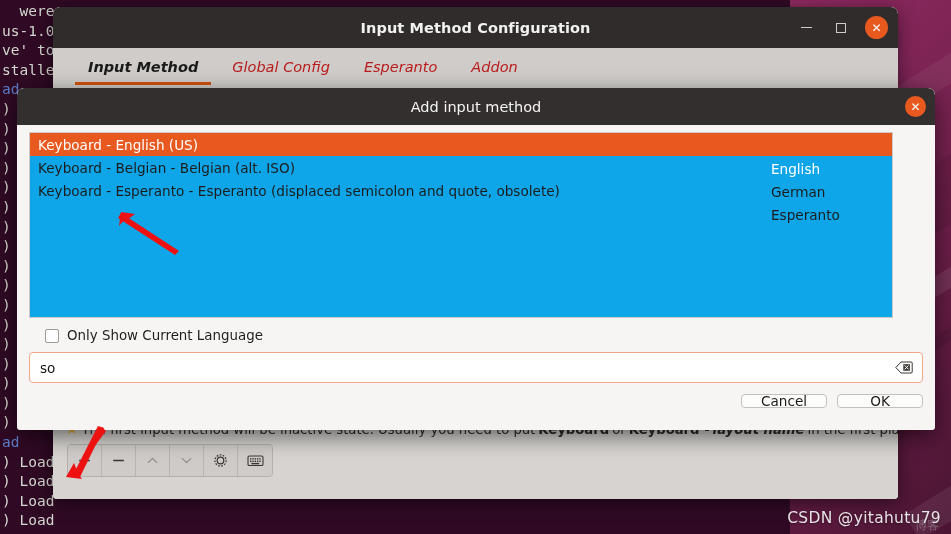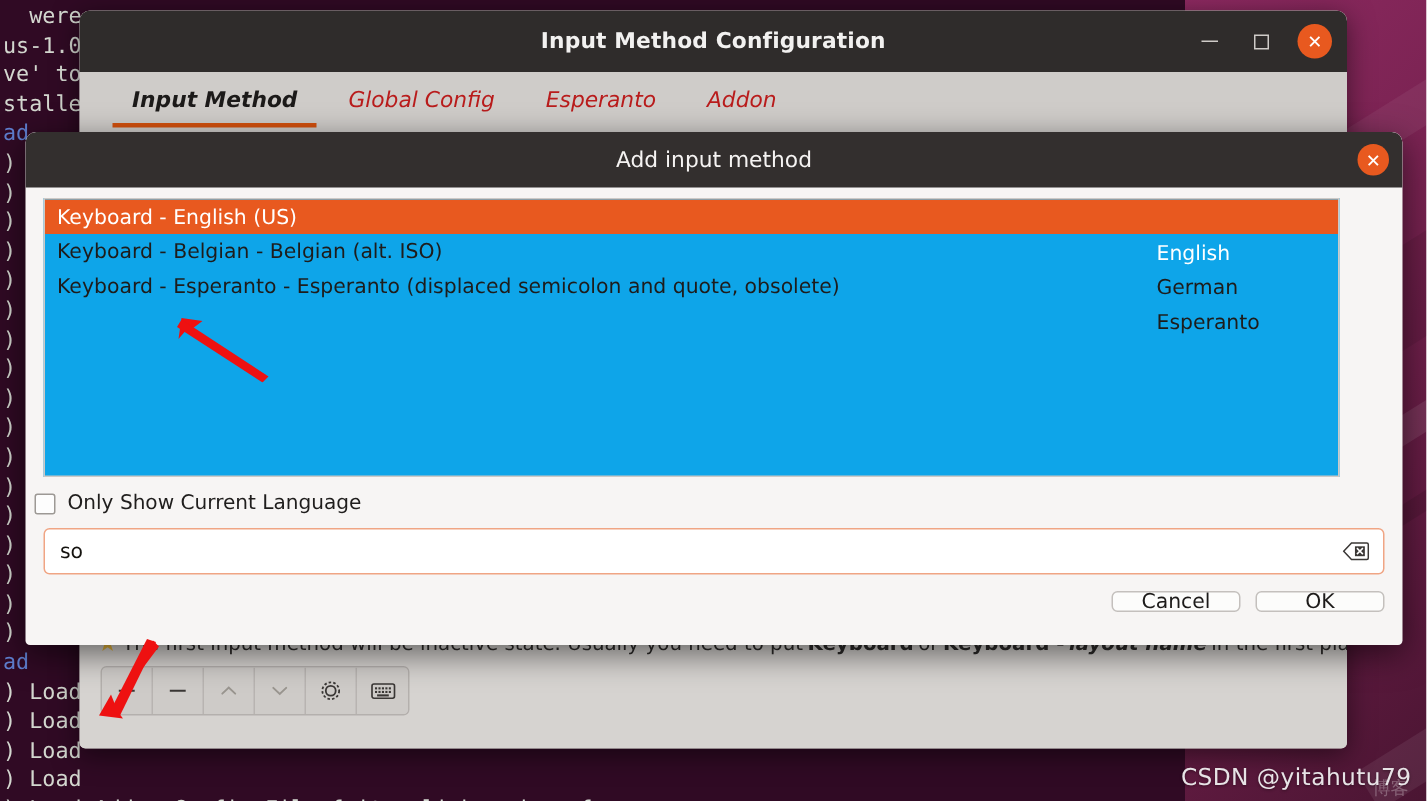--- a/index.html
+++ b/index.html
@@ -211,21 +211,21 @@
     color: #1e1c1b;
     padding: 0 6px;
     cursor: pointer;
   }
   .im-row.selected { background: #e8591f; color: #ffffff; }
   .im-name { flex: 0 0 735px; padding-left: 2px; overflow: hidden; white-space: nowrap; }
   .im-lang { flex: 1; white-space: nowrap; margin-top: 48px; }
 
   #only-current-row {
     position: absolute;
-    left: 6px; top: 240px;
+    left: 28px; top: 240px;
     display: flex; align-items: center; gap: 8px;
     font-size: 13.4px;
     color: #201e1d;
     cursor: pointer;
   }
   #only-current-box {
     width: 14px; height: 14px;
     border: 1px solid #9d9995;
     background: #fdfdfd;
     border-radius: 2px;

